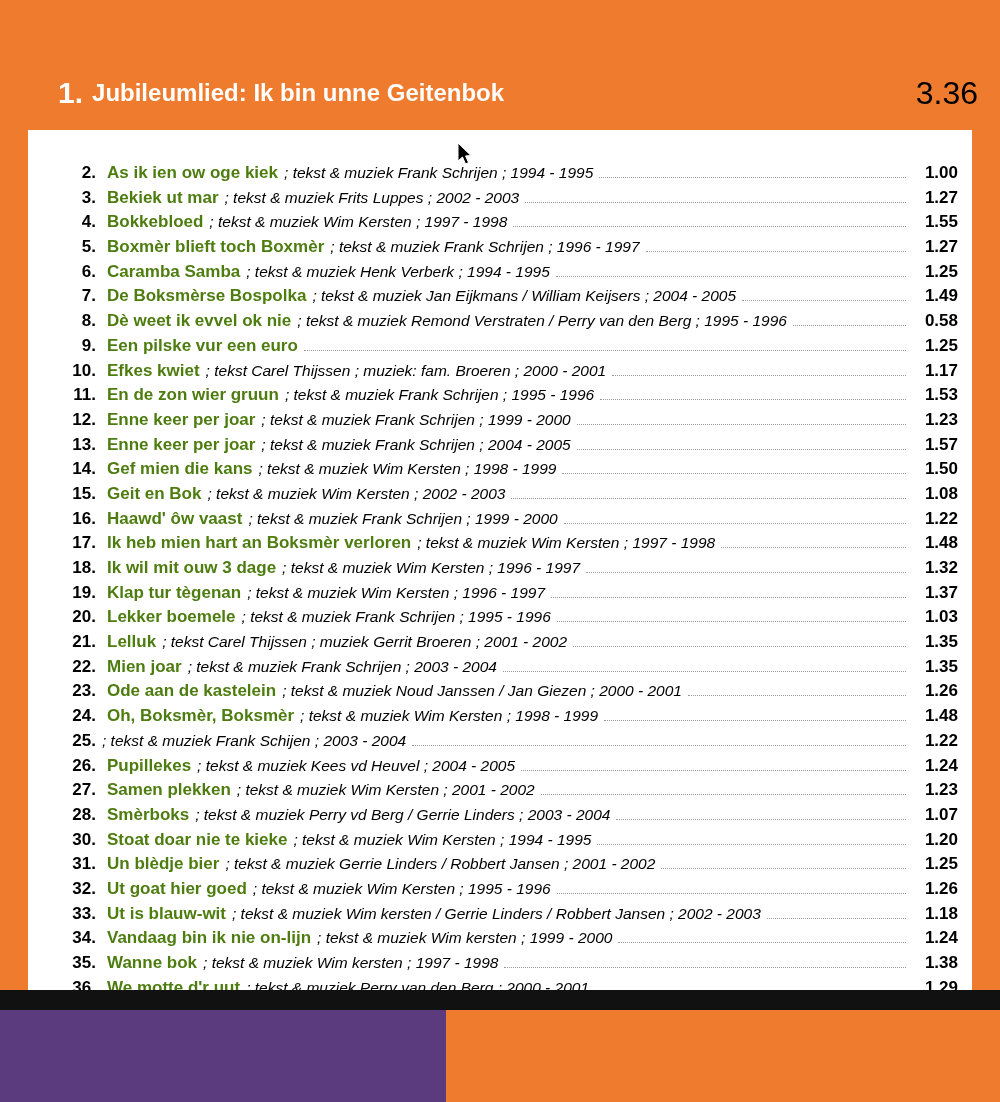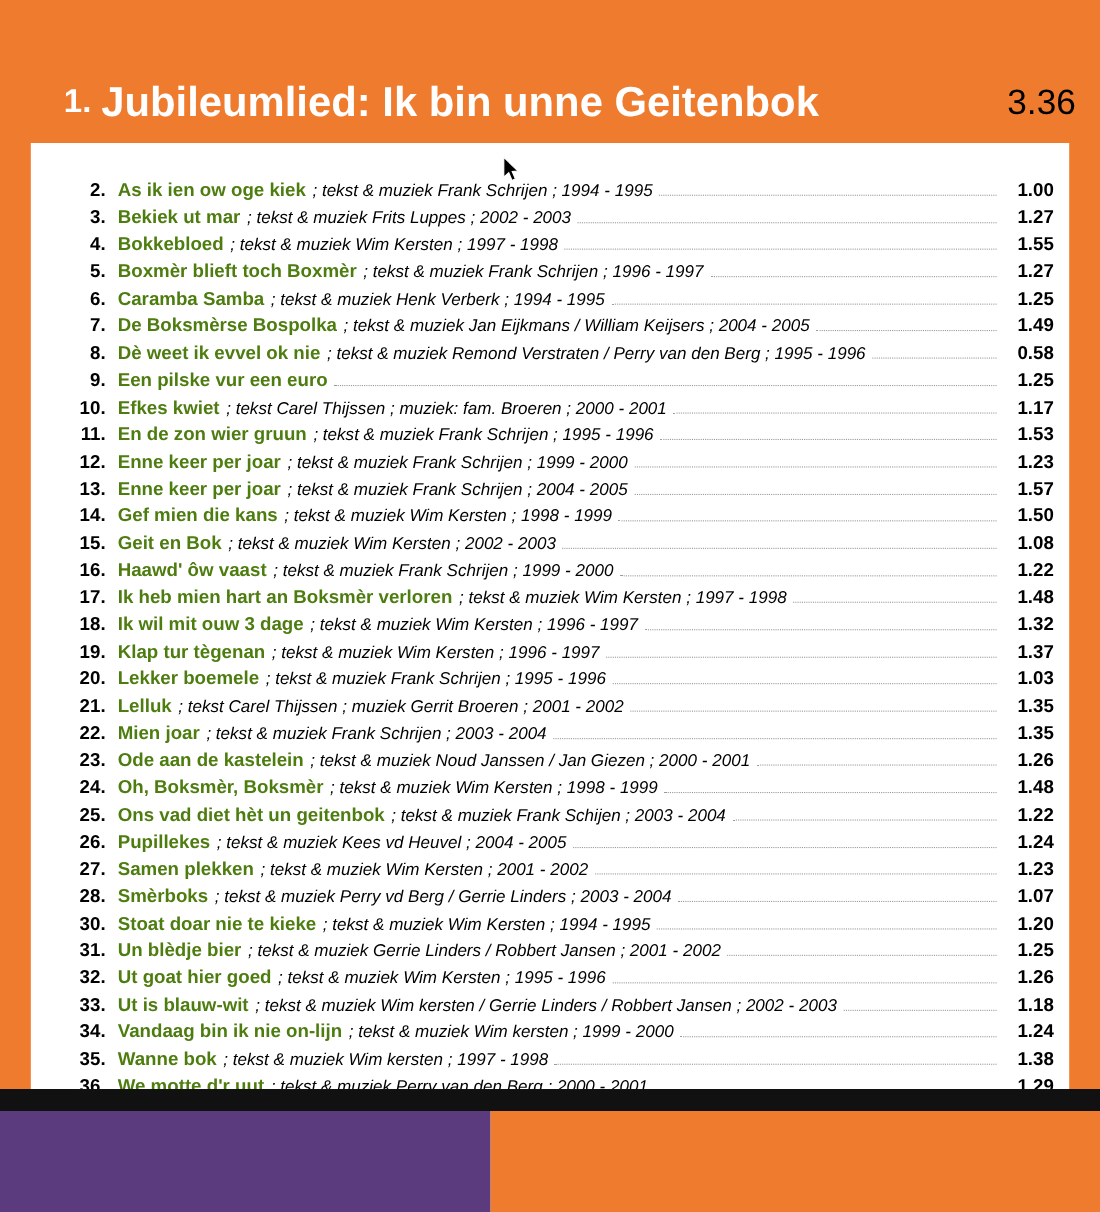--- a/index.html
+++ b/index.html
@@ -29,21 +29,21 @@
   }
   .header-track {
     color: #ffffff;
     font-size: 30px;
     font-weight: bold;
     letter-spacing: 0px;
     white-space: nowrap;
   }
   .header-title {
     color: #ffffff;
-    font-size: 38px;
+    font-size: 24px;
     font-weight: bold;
     white-space: nowrap;
     margin-left: 9px;
   }
   .header-time {
     color: #000000;
     font-size: 32px;
     font-weight: normal;
     margin-left: auto;
     white-space: nowrap;
@@ -318,21 +318,20 @@
     </div>
     <div class="row">
       <span class="num">24.</span>
       <span class="title">Oh, Boksmèr, Boksmèr</span>
       <span class="credits">; tekst &amp; muziek Wim Kersten ; 1998 - 1999</span>
       <span class="leader"></span>
       <span class="dur">1.48</span>
     </div>
     <div class="row">
       <span class="num">25.</span>
-      <span class="title">Ons vad diet hèt un geitenbok</span>
       <span class="credits">; tekst &amp; muziek Frank Schijen ; 2003 - 2004</span>
       <span class="leader"></span>
       <span class="dur">1.22</span>
     </div>
     <div class="row">
       <span class="num">26.</span>
       <span class="title">Pupillekes</span>
       <span class="credits">; tekst &amp; muziek Kees vd Heuvel ; 2004 - 2005</span>
       <span class="leader"></span>
       <span class="dur">1.24</span>

